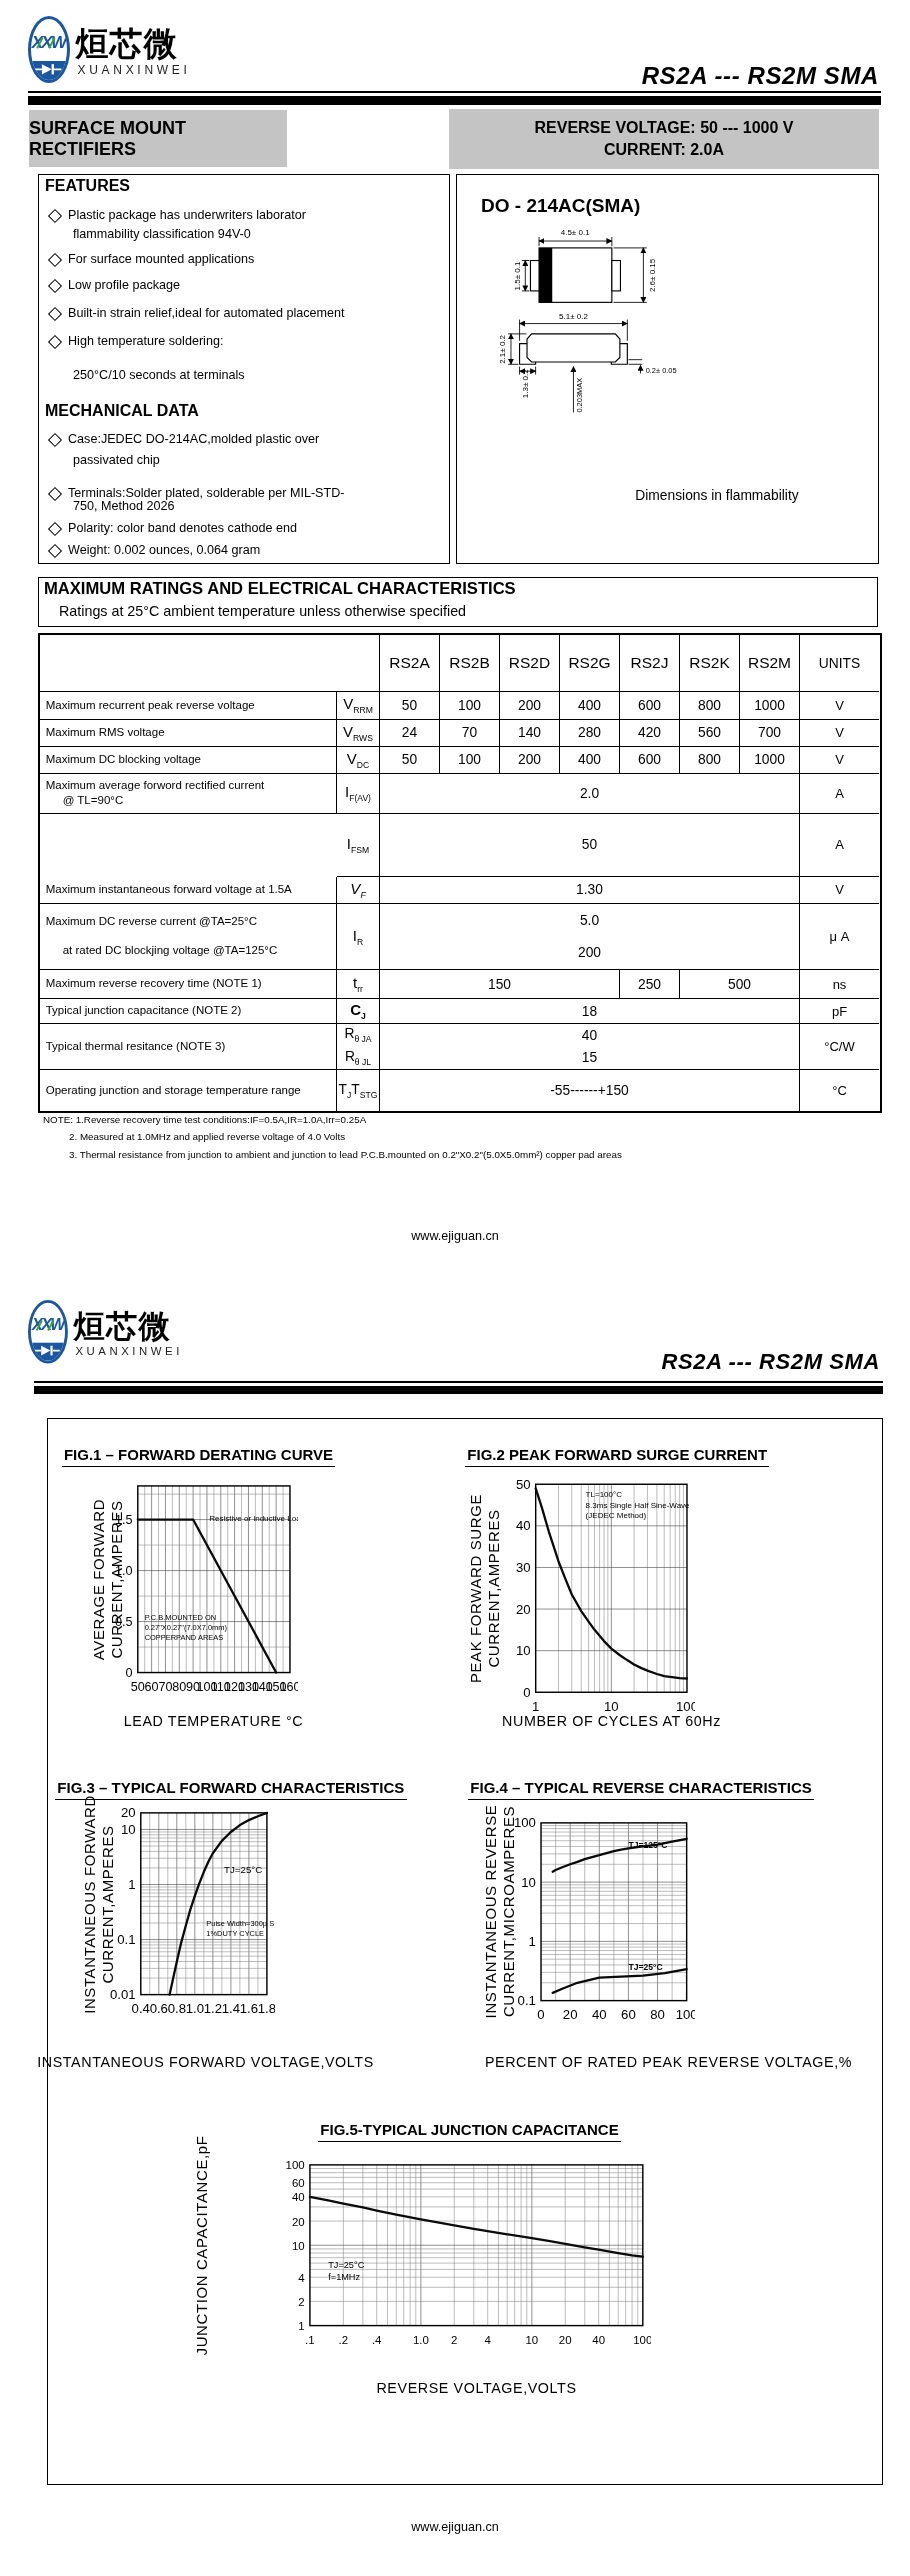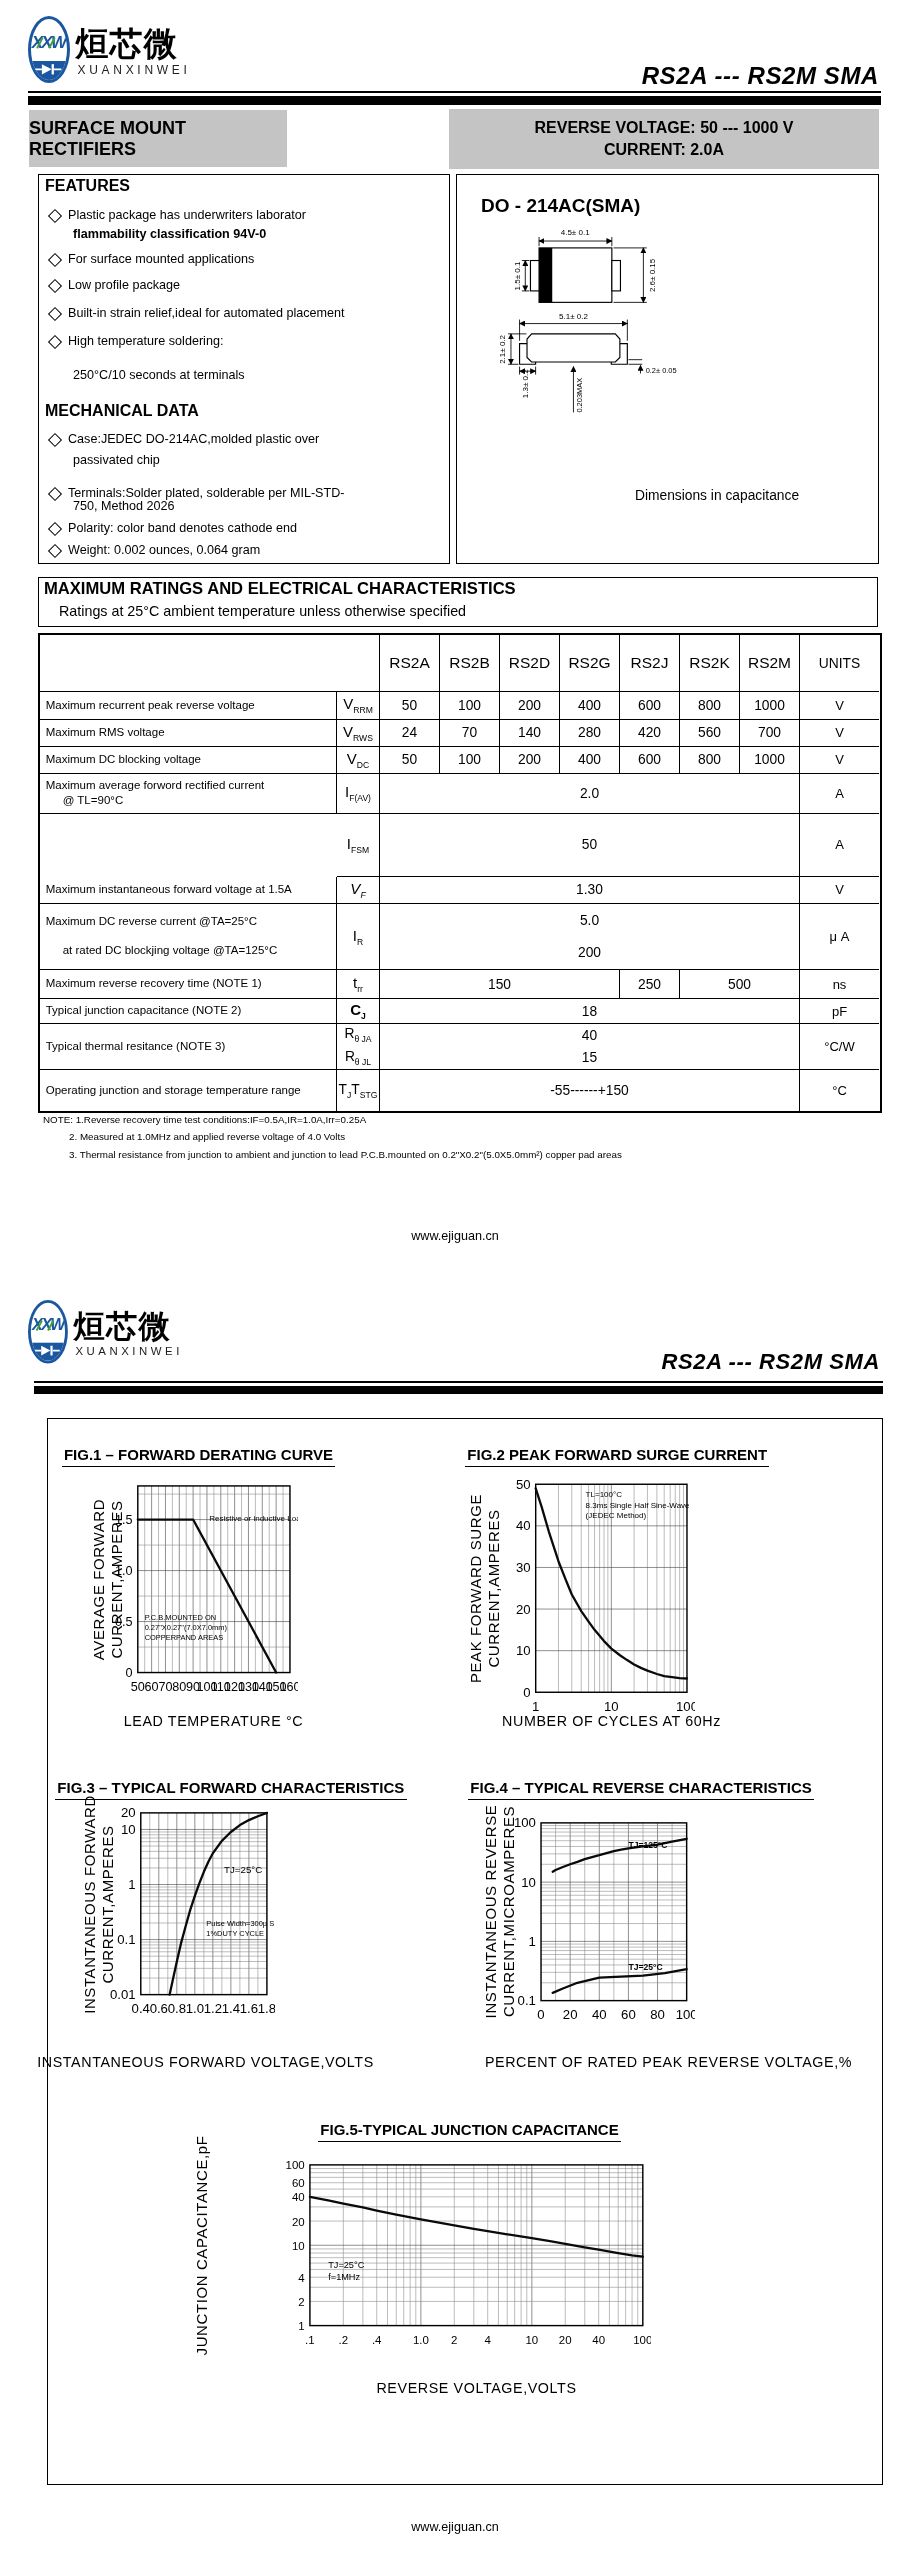--- a/index.html
+++ b/index.html
@@ -57,21 +57,21 @@
 <div class="abs banner" style="left:449px;top:109px;width:430px;height:60px;display:flex;flex-direction:column;align-items:center;justify-content:center;gap:3.4px;font-size:16px;">
   <div>REVERSE VOLTAGE: 50 --- 1000 V</div>
   <div>CURRENT: 2.0A</div>
 </div>
 
 <div class="box" style="left:38px;top:174px;width:412px;height:390px;"></div>
 <div class="abs sec-title" style="left:45px;top:177px;font-size:16px;">FEATURES</div>
 <div class="abs sec-title" style="left:45px;top:402px;font-size:16px;">MECHANICAL DATA</div>
 <div id="feature-lines">
     <div class="feat-line" style="left: 50px; top: 208px;"><span class="diamond"></span><span>Plastic package has underwriters laborator</span></div>
-    <div class="feat-line" style="left: 73px; top: 227px; font-weight: bold;"><span>flammability classification 94V-0</span></div>
+    <div class="feat-line" style="left: 73px; top: 227px;"><span>flammability classification 94V-0</span></div>
     <div class="feat-line" style="left: 50px; top: 252px;"><span class="diamond"></span><span>For surface mounted applications</span></div>
     <div class="feat-line" style="left: 50px; top: 278px;"><span class="diamond"></span><span>Low profile package</span></div>
     <div class="feat-line" style="left: 50px; top: 306px;"><span class="diamond"></span><span>Built-in strain relief,ideal for automated placement</span></div>
     <div class="feat-line" style="left: 50px; top: 334px;"><span class="diamond"></span><span>High temperature soldering:</span></div>
     <div class="feat-line" style="left: 73px; top: 368px;"><span>250°C/10 seconds at terminals</span></div>
     <div class="feat-line" style="left: 50px; top: 432px;"><span class="diamond"></span><span>Case:JEDEC DO-214AC,molded plastic over</span></div>
     <div class="feat-line" style="left: 73px; top: 453px;"><span>passivated chip</span></div>
     <div class="feat-line" style="left: 50px; top: 486px;"><span class="diamond"></span><span>Terminals:Solder plated, solderable per MIL-STD-</span></div>
     <div class="feat-line" style="left: 73px; top: 499px;"><span>750, Method 2026</span></div>
     <div class="feat-line" style="left: 50px; top: 521px;"><span class="diamond"></span><span>Polarity: color band denotes cathode end</span></div>
@@ -117,21 +117,21 @@
       <line x1="104" y1="250" x2="104" y2="264" stroke="#000" stroke-width="1.5"></line>
       <line x1="76" y1="258" x2="104" y2="258" stroke="#000" stroke-width="1.5" marker-start="url(#arr)" marker-end="url(#arr)"></line>
       <text x="90" y="280" font-size="14" fill="#000" text-anchor="middle" font-family="&quot;Liberation Sans&quot;,sans-serif" transform="rotate(-90 90 280)">1.3± 0.2</text>
       <line x1="266" y1="246" x2="290" y2="246" stroke="#000" stroke-width="1.5"></line>
       <line x1="266" y1="238" x2="290" y2="238" stroke="#000" stroke-width="1.5"></line>
       <line x1="287" y1="262" x2="287" y2="248" stroke="#000" stroke-width="1.5" marker-end="url(#arr)"></line>
       <text x="296" y="262" font-size="13" fill="#000" text-anchor="start" font-family="&quot;Liberation Sans&quot;,sans-serif">0.2± 0.05</text>
       <line x1="170" y1="330" x2="170" y2="250" stroke="#000" stroke-width="1.5" marker-end="url(#arr)"></line>
       <text x="185" y="300" font-size="13" fill="#000" text-anchor="middle" font-family="&quot;Liberation Sans&quot;,sans-serif" transform="rotate(-90 185 300)">0.203MAX</text>
     </svg></div>
-<div class="abs center" style="left:591px;top:488px;width:252px;font-size:13.8px;">Dimensions in capacitance</div>
+<div class="abs center" style="left:591px;top:488px;width:252px;font-size:13.8px;">Dimensions in flammability</div>
 
 <div class="box" style="left:38px;top:577px;width:840px;height:50px;"></div>
 <div class="abs sec-title" style="left:44px;top:579px;font-size:16.6px;">MAXIMUM RATINGS AND ELECTRICAL CHARACTERISTICS</div>
 <div class="abs" style="left:59px;top:603px;font-size:14.3px;">Ratings at 25°C ambient temperature unless otherwise specified</div>
 
 <div class="abs" id="ratings-table" style="left: 38px; top: 633px; width: 840px; border: 2.3px solid rgb(0, 0, 0); box-sizing: content-box; display: grid; grid-template-columns: 297px 43px 60px 60px 60px 60px 60px 60px 60px 79px; grid-template-rows: 57px 27.5px 27px 27px 40px 63px 27.5px 66px 29px 25px 46px 41px;">
     <div class="tbl-cell" style="grid-area: 1 / 1 / auto / span 2;"></div>
     <div class="tbl-cell tbl-head" style="grid-area: 1 / 3 / auto / span 1;">RS2A</div>
     <div class="tbl-cell tbl-head" style="grid-area: 1 / 4 / auto / span 1;">RS2B</div>
     <div class="tbl-cell tbl-head" style="grid-area: 1 / 5 / auto / span 1;">RS2D</div>

